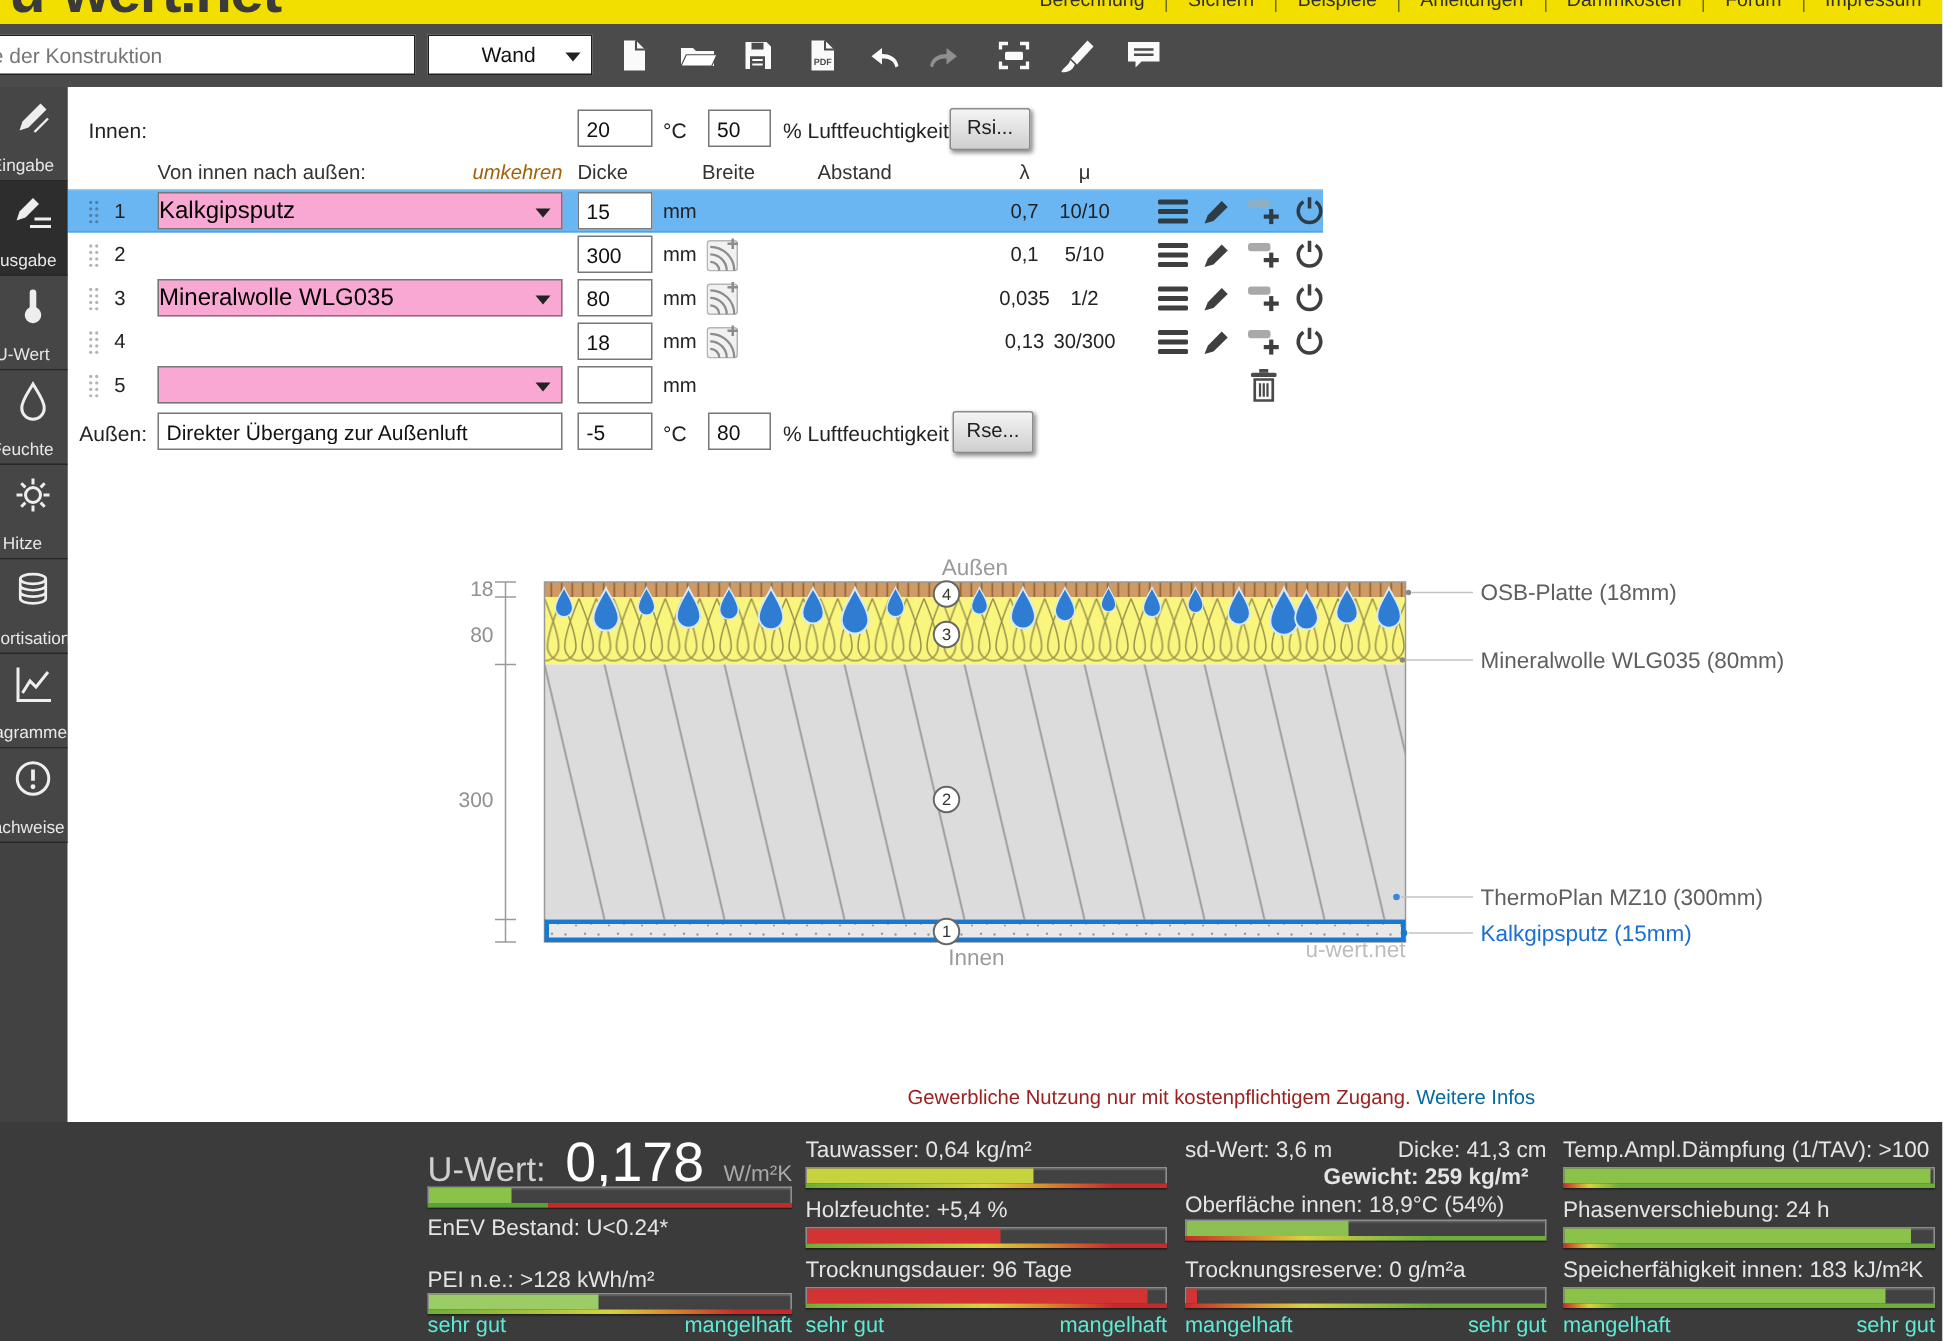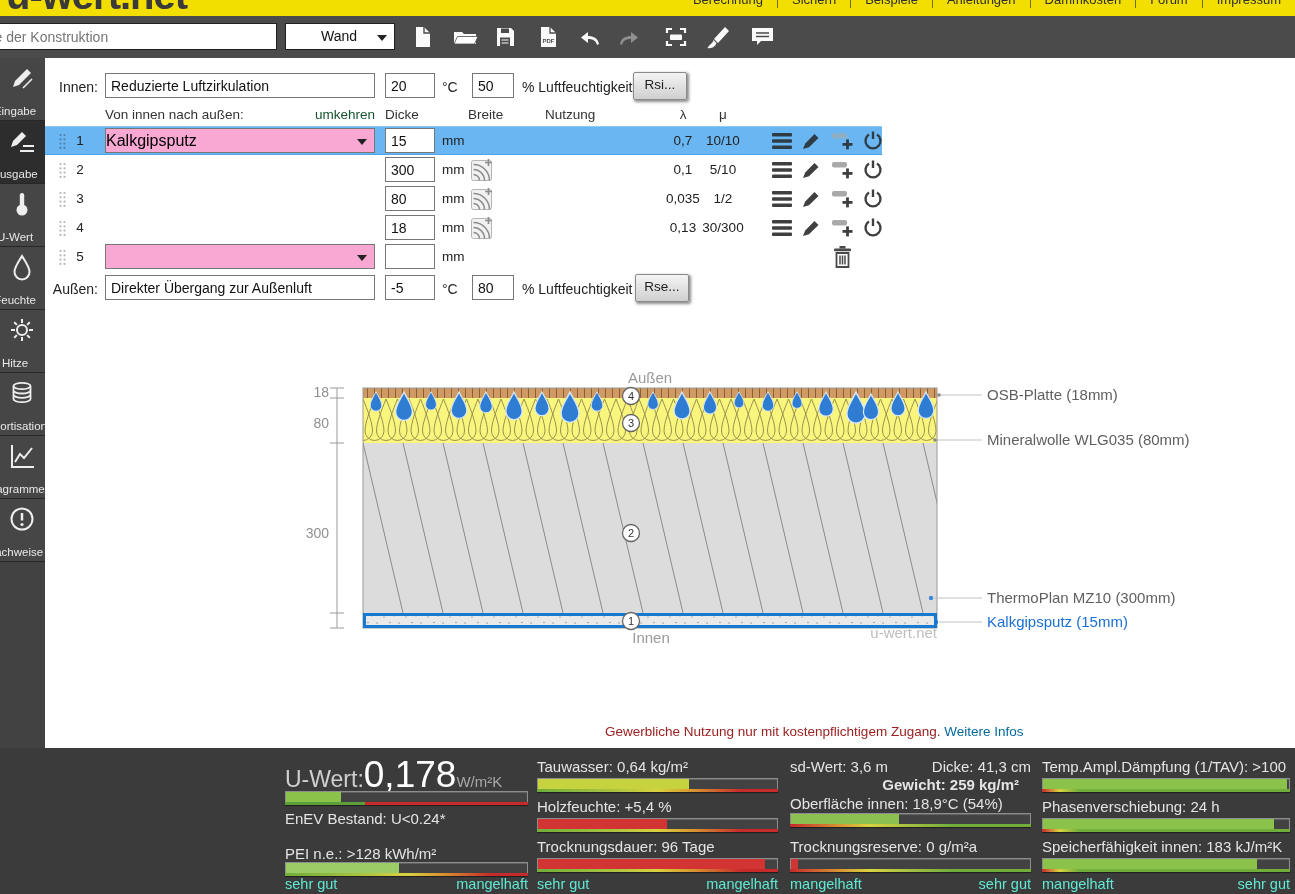--- a/index.html
+++ b/index.html
@@ -34,21 +34,21 @@
   
   #main{left:45px;top:58px;width:1250px;height:690px;background:#fff;}
   .flabel{position:absolute;font-size:14px;color:#222;}
   .in{position:absolute;border:1px solid #777;background:#fff;font-family:"Liberation Sans",sans-serif;
       font-size:14px;color:#111;padding:0 5px;box-sizing:border-box;height:25px;}
   .wsel{position:absolute;height:25px;border:1px solid #777;background:#f9a8d4;box-sizing:border-box;}
   .btn3d{position:absolute;height:26px;font-size:13.5px;color:#222;text-align:center;
          background:linear-gradient(#f4f4f4,#cfcfcf);border:1px solid #8a8a8a;border-radius:2px;
          box-shadow:1.5px 1.5px 3px rgba(0,0,0,.45);cursor:pointer;line-height:24px;}
   .hdr{position:absolute;font-size:13.5px;color:#333;}
-  .grn{color:#14532d;cursor:pointer;}
+  .grn{color:#a16207;cursor:pointer;font-style:italic;}
   .lrow{position:absolute;left:0;width:837px;height:29px;}
   .lrow.selected{background:#6ab6f3;box-shadow:inset 0 1px 0 #8cc9f7,inset 0 -1px 0 #4fa3e6;}
   .rnum{position:absolute;left:27px;top:0;width:16px;text-align:center;line-height:29px;font-size:13.5px;color:#222;}
   .cell{position:absolute;top:0;line-height:29px;font-size:13.5px;color:#222;}
   .lam{left:598px;width:80px;text-align:center;}
   .mu{left:650px;width:56px;text-align:center;}
   .rowico{position:absolute;cursor:pointer;}
   
   #notice{left:560px;top:666px;font-size:13.5px;white-space:nowrap;}
   #notice .red{color:#9c2020;}
@@ -61,21 +61,21 @@
   .track{height:11px;background:#424242;border:1px solid #8d8d8d;border-bottom:none;box-sizing:border-box;
          box-shadow:inset 0 1px 1px rgba(255,255,255,.18);}
   .fill{height:100%;}
   .gscale{height:3px;box-shadow:0 1px 1px rgba(0,0,0,.5);}
   .gyr{background:linear-gradient(90deg,#6fae3a 0%,#a8c23f 30%,#d8d23f 50%,#d8922f 65%,#c62a2a 85%);}
   .ryg{background:linear-gradient(90deg,#c62a2a 0%,#d8922f 20%,#d8d23f 33%,#a8c23f 48%,#6fae3a 68%);}
   .split{background:linear-gradient(90deg,#5da03a 0%,#5da03a 33%,#c62a2a 33%);}
   .rg{background:linear-gradient(90deg,#c62a2a 0%,#d8d23f 7%,#6fae3a 15%);}
   .srow{position:absolute;left:0;right:2px;display:flex;justify-content:space-between;
         font-size:14.5px;color:#5eead4;}
-  #uhead{display:flex;align-items:baseline;gap:0;}
+  #uhead{display:flex;align-items:baseline;gap:13px;}
   #uhead .ul{font-size:23px;color:#cfcfcf;}
   #uhead .uv{font-size:37px;color:#fff;}
   #uhead .uu{font-size:15px;color:#a8a8a8;}
 </style>
 </head>
 <body>
 
 <div id="topbar" class="abs">
   <div id="logo" class="abs">u-wert.net</div>
   <div id="topmenu" class="abs">
@@ -191,32 +191,31 @@
       <path d="M15 9 V16.5" stroke="#eee" stroke-width="2.5"></path>
         <circle cx="15" cy="20.5" r="1.6" fill="#eee"></circle>
     </svg>
     <div class="lbl">Nachweise</div>
   </div>
 </div>
 
 <div id="main" class="abs">
 
   <div class="flabel" style="left:0;top:21px;width:53px;text-align:right;">Innen:</div>
-  <input class="in" style="left: 60px; top: 15px; width: 270px;" value="Reduzierte Luftzirkulation">
   <input class="in" style="left: 340px; top: 15px; width: 50px;" value="20">
   <div class="flabel" style="left:397px;top:21px;">°C</div>
   <input class="in" style="left: 427px; top: 15px; width: 42px;" value="50">
   <div class="flabel" style="left:477px;top:21px;">% Luftfeuchtigkeit</div>
   <div class="btn3d" style="left:588px;top:14px;width:52px;">Rsi...</div>
 
   <div class="hdr" style="left:60px;top:49px;">Von innen nach außen:</div>
   <div class="hdr grn" style="left:230px;top:49px;width:100px;text-align:right;">umkehren</div>
   <div class="hdr" style="left:340px;top:49px;">Dicke</div>
   <div class="hdr" style="left:423px;top:49px;">Breite</div>
-  <div class="hdr" style="left:500px;top:49px;">Nutzung</div>
+  <div class="hdr" style="left:500px;top:49px;">Abstand</div>
   <div class="hdr" style="left:618px;top:49px;width:40px;text-align:center;">λ</div>
   <div class="hdr" style="left:658px;top:49px;width:40px;text-align:center;">μ</div>
 
   <div class="lrow selected" style="top:68px;">
     <svg class="rowico" style="left:13px;top:7px;" width="9" height="16">
       <g fill="#4f80a8">
           <circle cx="2.5" cy="2" r="1.1"></circle>
           <circle cx="6.5" cy="2" r="1.1"></circle>
           <circle cx="2.5" cy="6.3" r="1.1"></circle>
           <circle cx="6.5" cy="6.3" r="1.1"></circle>
@@ -307,20 +306,24 @@
           <circle cx="6.5" cy="2" r="1.1"></circle>
           <circle cx="2.5" cy="6.3" r="1.1"></circle>
           <circle cx="6.5" cy="6.3" r="1.1"></circle>
           <circle cx="2.5" cy="10.6" r="1.1"></circle>
           <circle cx="6.5" cy="10.6" r="1.1"></circle>
           <circle cx="2.5" cy="14.9" r="1.1"></circle>
           <circle cx="6.5" cy="14.9" r="1.1"></circle>
         </g>
     </svg>
     <div class="rnum">3</div>
+    <div class="wsel" style="left:60px;top:2px;width:270px;">
+      <span class="st" style="line-height:23px;">Mineralwolle WLG035</span>
+      <span class="caret"></span>
+    </div>
     <input class="in" style="left: 340px; top: 2px; width: 50px;" value="80">
     <div class="cell" style="left:397px;">mm</div>
     <svg class="rowico" style="left:426px;top:3px;" width="23" height="23">
       <rect x="0.5" y="2.5" width="20" height="20" rx="2" fill="#f1f1f1" stroke="#b5b5b5"></rect>
       <path d="M2.5 16.5 A6 6 0 0 1 8.5 22.5 M2.5 11.5 A11 11 0 0 1 13.5 22.5 M2.5 6.5 A16 16 0 0 1 18.5 22.5" stroke="#8c8c8c" stroke-width="1.5" fill="none"></path>
       <path d="M17.5 1 V8 M14 4.5 H21" stroke="#8c8c8c" stroke-width="1.7"></path>
     </svg>
     <div class="cell lam">0,035</div>
     <div class="cell mu">1/2</div>
     <svg class="rowico" style="left:726px;top:6px;" width="22" height="18">

